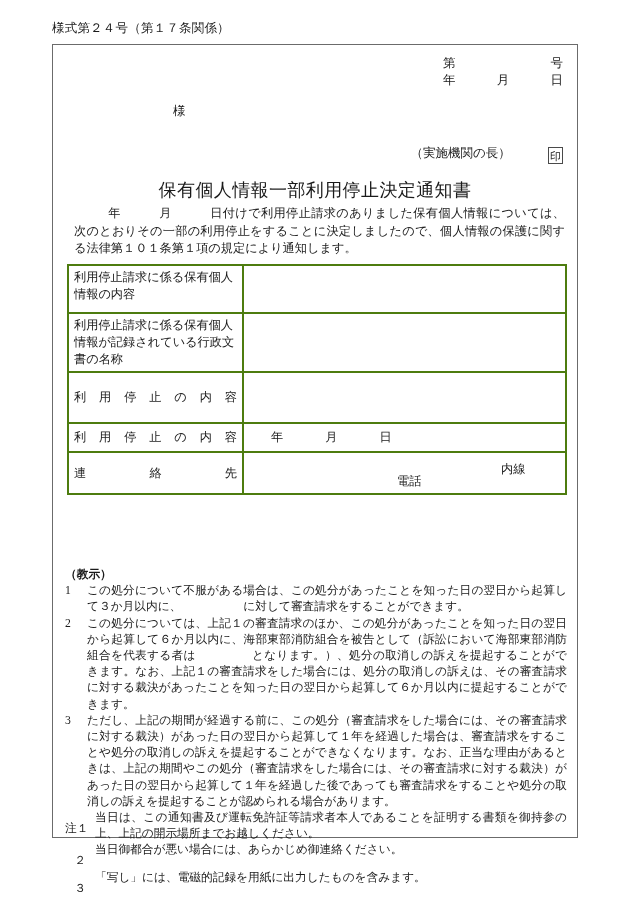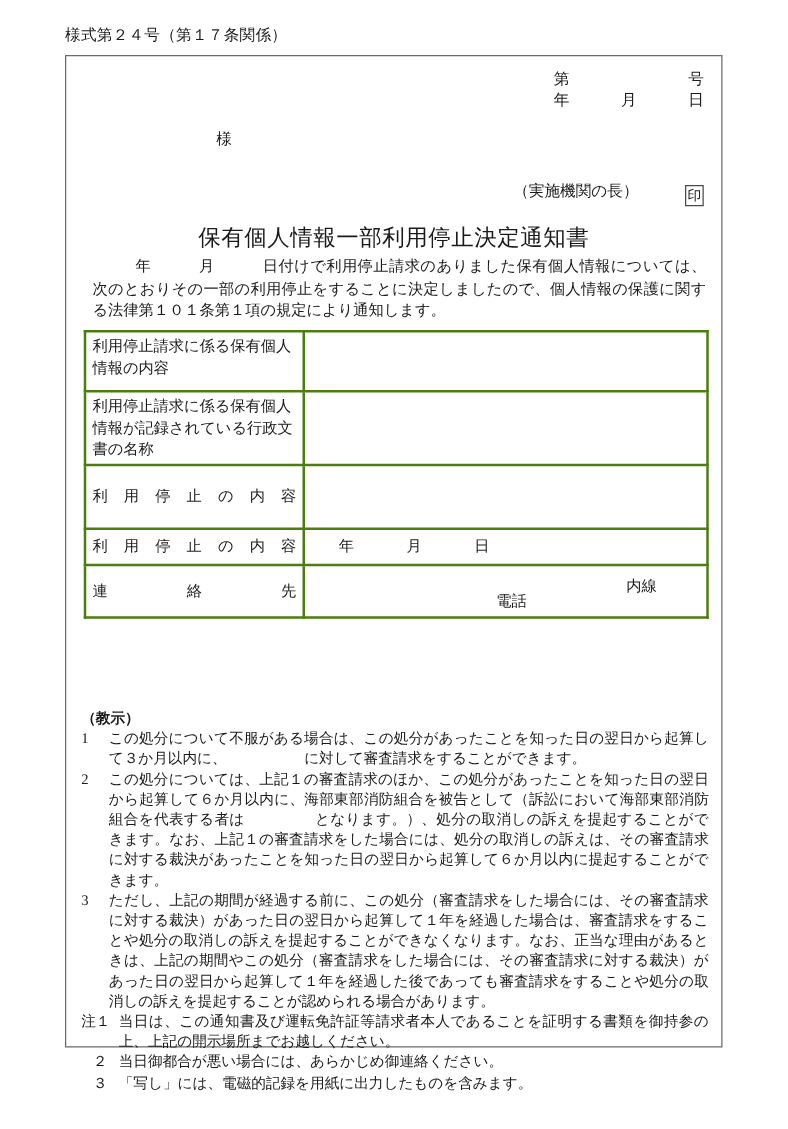--- a/index.html
+++ b/index.html
@@ -164,21 +164,21 @@
   .note-item {
     display: flex;
     align-items: flex-start;
     margin-top: 0px;
   }
   .note-item .num {
     flex: 0 0 auto;
     width: 22px;
     text-align: left;
   }
-  .note-item .num.wide { width: 30px; }
+  .note-item .num.wide { width: 30px; margin-top: 11px; }
   .note-item .body {
     flex: 1 1 auto;
     text-align: justify;
     text-justify: inter-character;
   }
   .gapblank { display: inline-block; width: 62px; }
   .gapblank.sm { display: inline-block; width: 56px; }
 </style>
 </head>
 <body>

